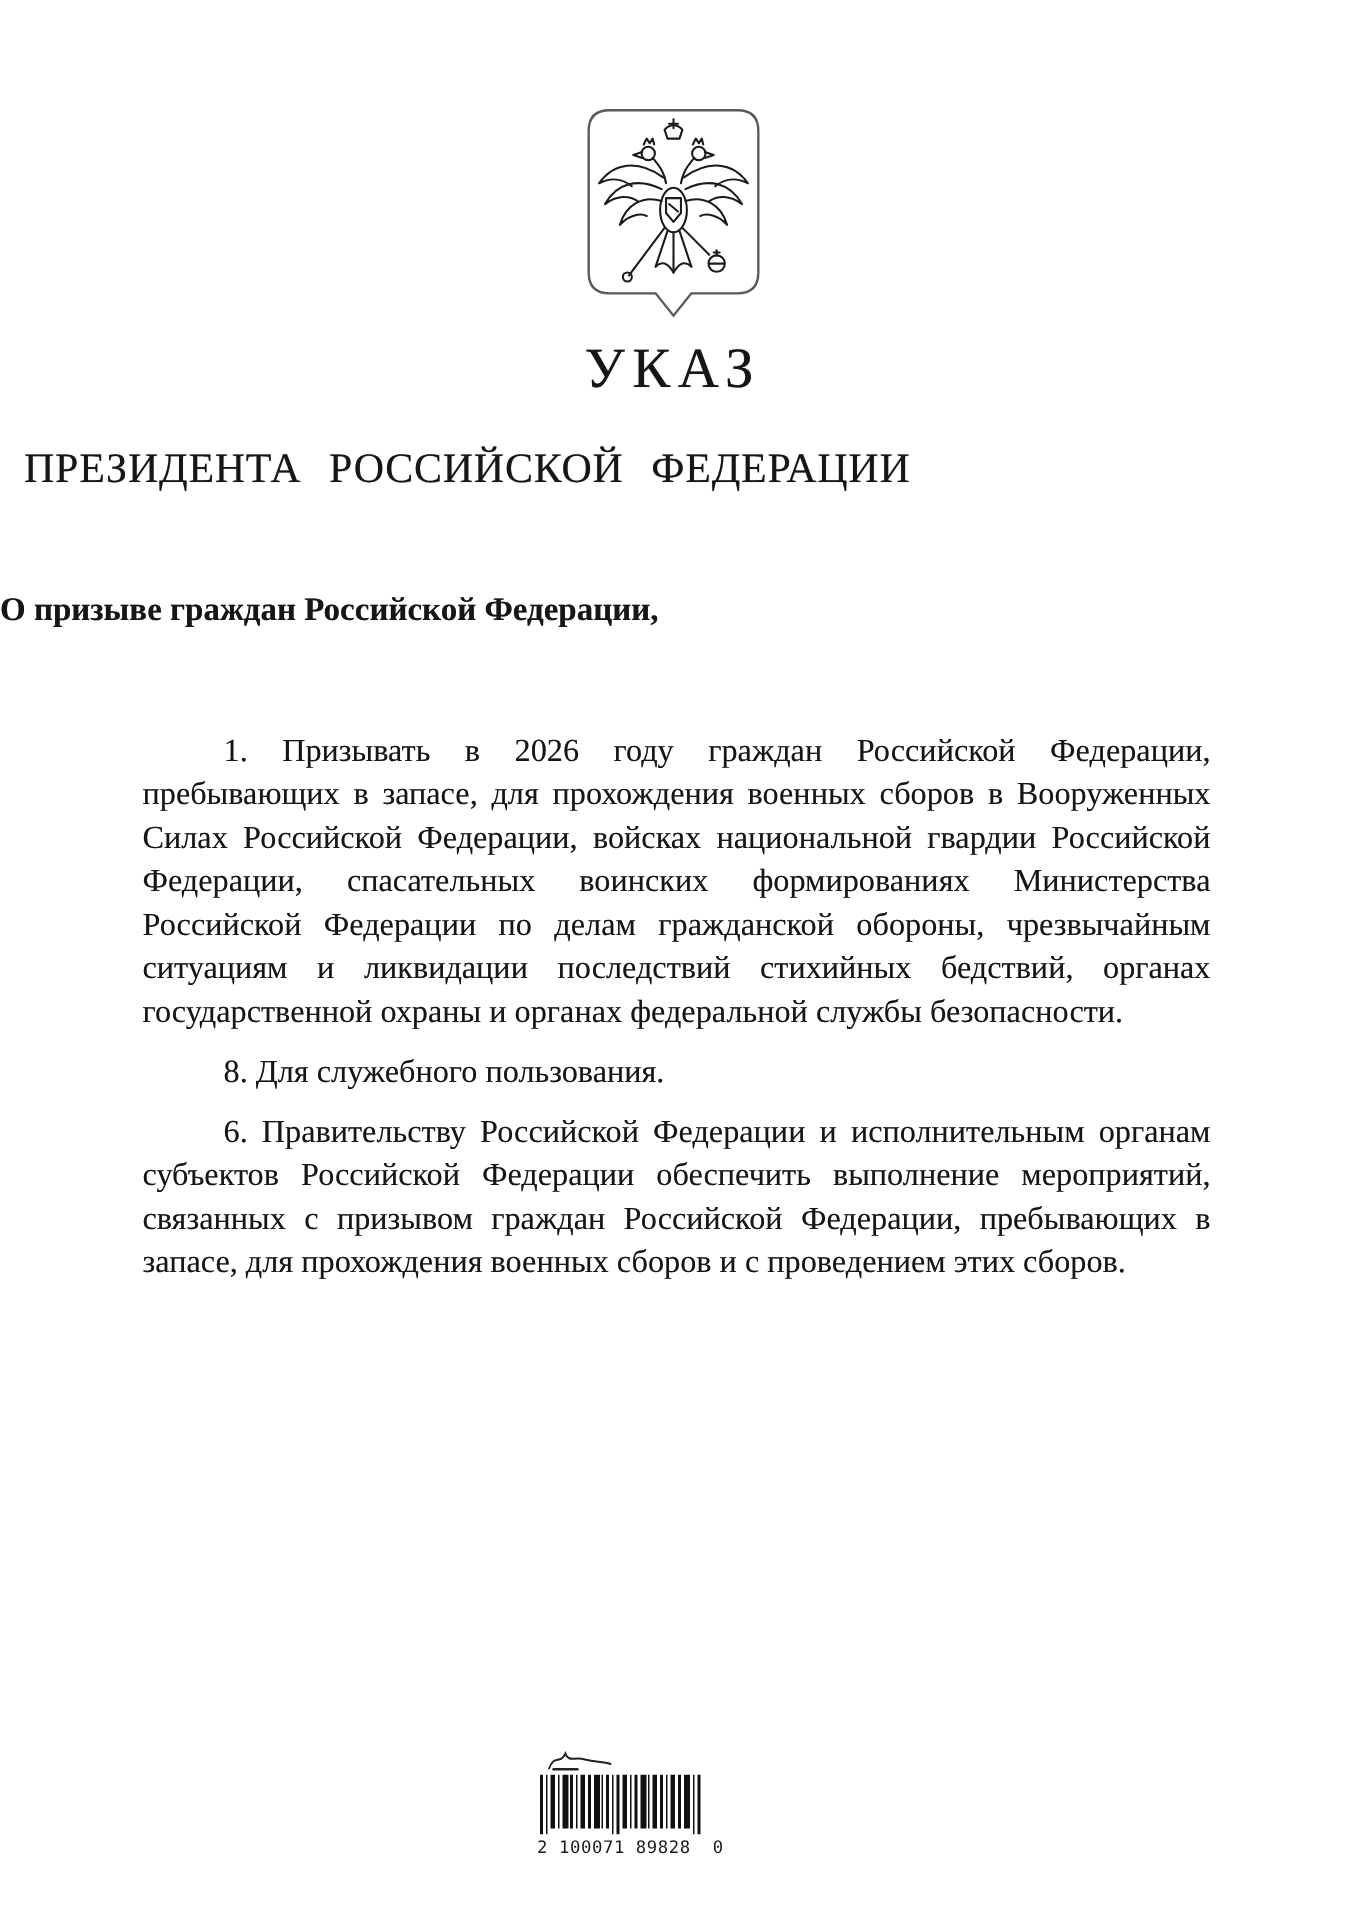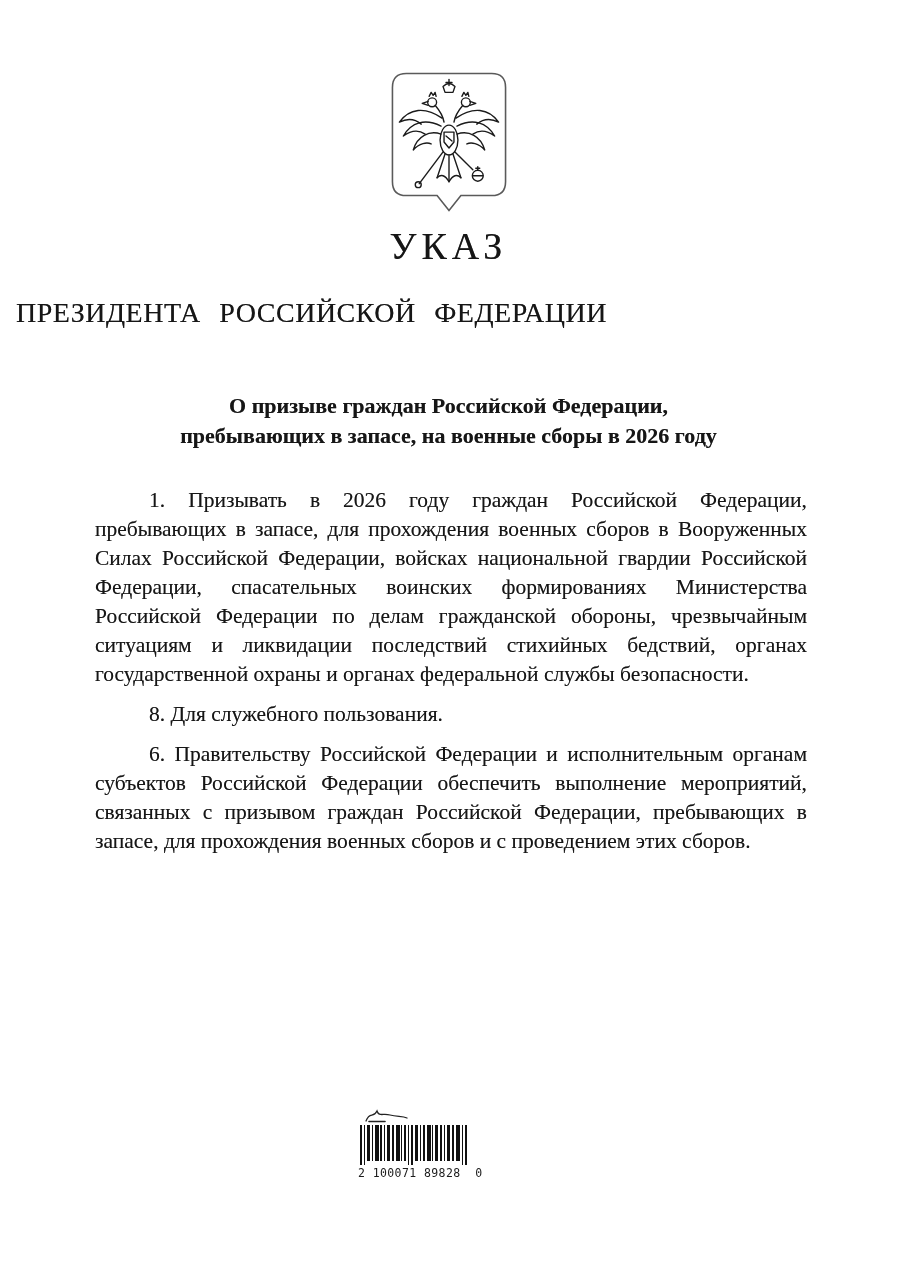--- a/index.html
+++ b/index.html
@@ -45,21 +45,21 @@
     letter-spacing: 0.5px;
     word-spacing: 11px;
     font-weight: 400;
     text-shadow: 0 0 0.5px rgba(0,0,0,0.55);
   }
   .subject {
     position: absolute;
     top: 391px;
     left: 0;
     width: 100%;
-    text-align: center;
+    text-align: left;
     font-weight: bold;
     font-size: 22px;
     line-height: 30px;
     text-shadow: 0 0 0.4px rgba(0,0,0,0.5);
   }
   .body-text {
     position: absolute;
     top: 486px;
     left: 95px;
     width: 712px;
@@ -70,21 +70,21 @@
   }
   .body-text p {
     margin: 0;
     text-indent: 54px;
   }
   .body-text p.spaced {
     margin-top: 11px;
   }
   .barcode-block {
     position: absolute;
-    top: 1107px;
+    top: 1165px;
     left: 358px;
     width: 124px;
     text-align: left;
   }
   .stamp-mark {
     display: block;
     margin-left: 6px;
     height: 18px;
   }
   .barcode-bars {
@@ -152,21 +152,20 @@
     <line class="ln" x1="91" y1="102.5" x2="95" y2="102.5"></line>
     <path class="ln" d="M88,110 h10"></path>
   </svg>
 
   <div class="title-main">УКАЗ</div>
 
   <div class="title-sub">ПРЕЗИДЕНТА РОССИЙСКОЙ ФЕДЕРАЦИИ</div>
 
   <div class="subject">
     <div>О призыве граждан Российской Федерации,</div>
-    <div>пребывающих в запасе, на военные сборы в 2026 году</div>
   </div>
 
   <div class="body-text">
     <p>1. Призывать в 2026 году граждан Российской Федерации, пребывающих в запасе, для прохождения военных сборов в Вооруженных Силах Российской Федерации, войсках национальной гвардии Российской Федерации, спасательных воинских формированиях Министерства Российской Федерации по делам гражданской обороны, чрезвычайным ситуациям и ликвидации последствий стихийных бедствий, органах государственной охраны и органах федеральной службы безопасности.</p>
     <p class="spaced">8. Для служебного пользования.</p>
     <p class="spaced">6. Правительству Российской Федерации и исполнительным органам субъектов Российской Федерации обеспечить выполнение мероприятий, связанных с призывом граждан Российской Федерации, пребывающих в запасе, для прохождения военных сборов и с проведением этих сборов.</p>
   </div>
 
   <div class="barcode-block">
     <svg class="stamp-mark" width="46" height="18" viewBox="0 0 46 18" xmlns="http://www.w3.org/2000/svg">

